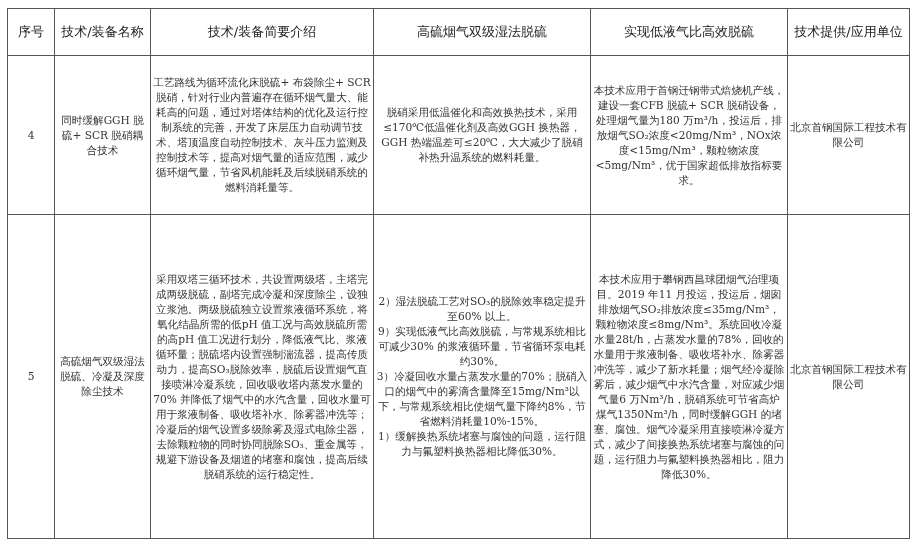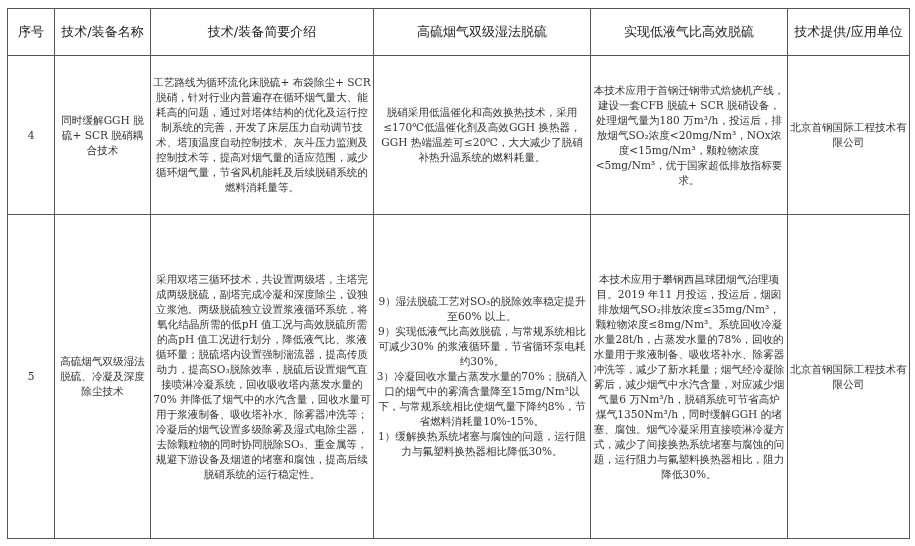--- a/index.html
+++ b/index.html
@@ -44,21 +44,21 @@
       <td class="just">工艺路线为循环流化床脱硫+ 布袋除尘+ SCR 脱硝，针对行业内普遍存在循环烟气量大、能耗高的问题，通过对塔体结构的优化及运行控制系统的完善，开发了床层压力自动调节技术、塔顶温度自动控制技术、灰斗压力监测及控制技术等，提高对烟气量的适应范围，减少循环烟气量，节省风机能耗及后续脱硝系统的燃料消耗量等。</td>
       <td class="just">脱硝采用低温催化和高效换热技术，采用≤170℃低温催化剂及高效GGH 换热器，GGH 热端温差可≤20℃，大大减少了脱硝补热升温系统的燃料耗量。</td>
       <td class="just">本技术应用于首钢迁钢带式焙烧机产线，建设一套CFB 脱硫+ SCR 脱硝设备，处理烟气量为180 万m³/h，投运后，排放烟气SO₂浓度&lt;20mg/Nm³，NOx浓度&lt;15mg/Nm³，颗粒物浓度&lt;5mg/Nm³，优于国家超低排放指标要求。</td>
       <td>北京首钢国际工程技术有限公司</td>
     </tr>
     <tr style="height:324px">
       <td>5</td>
       <td>高硫烟气双级湿法脱硫、冷凝及深度除尘技术</td>
       <td class="just">采用双塔三循环技术，共设置两级塔，主塔完成两级脱硫，副塔完成冷凝和深度除尘，设独立浆池。两级脱硫独立设置浆液循环系统，将氧化结晶所需的低pH 值工况与高效脱硫所需的高pH 值工况进行划分，降低液气比、浆液循环量；脱硫塔内设置强制湍流器，提高传质动力，提高SO₃脱除效率，脱硫后设置烟气直接喷淋冷凝系统，回收吸收塔内蒸发水量的70% 并降低了烟气中的水汽含量，回收水量可用于浆液制备、吸收塔补水、除雾器冲洗等；冷凝后的烟气设置多级除雾及湿式电除尘器，去除颗粒物的同时协同脱除SO₃、重金属等，规避下游设备及烟道的堵塞和腐蚀，提高后续脱硝系统的运行稳定性。</td>
       <td class="just">
-        <span class="p">9）湿法脱硫工艺对SO₃的脱除效率稳定提升至60% 以上。</span>
+        <span class="p">2）湿法脱硫工艺对SO₃的脱除效率稳定提升至60% 以上。</span>
         <span class="p">9）实现低液气比高效脱硫，与常规系统相比可减少30% 的浆液循环量，节省循环泵电耗约30%。</span>
         <span class="p">3）冷凝回收水量占蒸发水量的70%；脱硝入口的烟气中的雾滴含量降至15mg/Nm³以下，与常规系统相比使烟气量下降约8%，节省燃料消耗量10%-15%。</span>
         <span class="p">1）缓解换热系统堵塞与腐蚀的问题，运行阻力与氟塑料换热器相比降低30%。</span>
       </td>
       <td class="just">本技术应用于攀钢西昌球团烟气治理项目。2019 年11 月投运，投运后，烟囱排放烟气SO₂排放浓度≤35mg/Nm³，颗粒物浓度≤8mg/Nm³。系统回收冷凝水量28t/h，占蒸发水量的78%，回收的水量用于浆液制备、吸收塔补水、除雾器冲洗等，减少了新水耗量；烟气经冷凝除雾后，减少烟气中水汽含量，对应减少烟气量6 万Nm³/h，脱硝系统可节省高炉煤气1350Nm³/h，同时缓解GGH 的堵塞、腐蚀。烟气冷凝采用直接喷淋冷凝方式，减少了间接换热系统堵塞与腐蚀的问题，运行阻力与氟塑料换热器相比，阻力降低30%。</td>
       <td>北京首钢国际工程技术有限公司</td>
     </tr>
   </tbody>
 </table>
 

